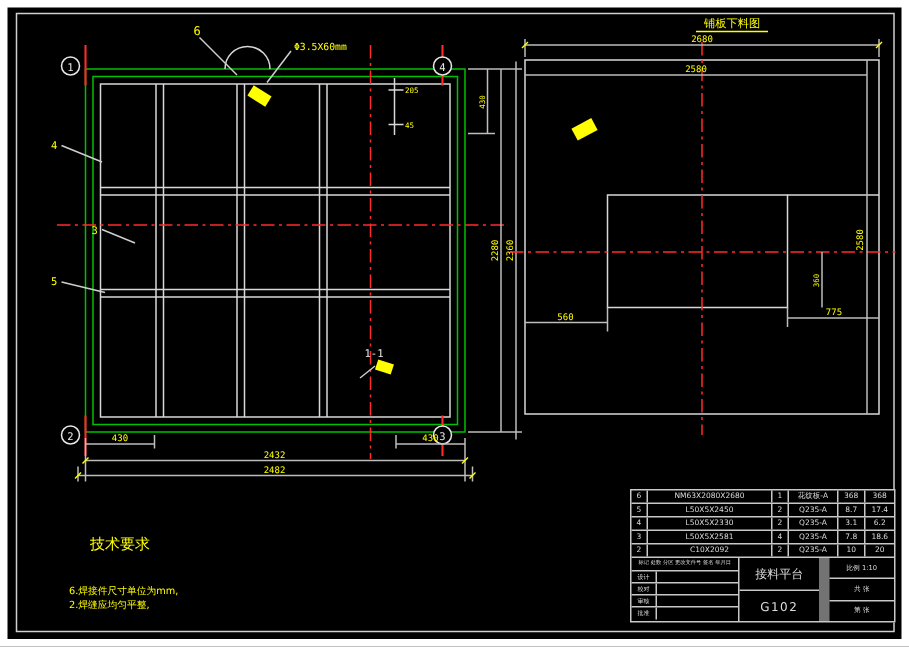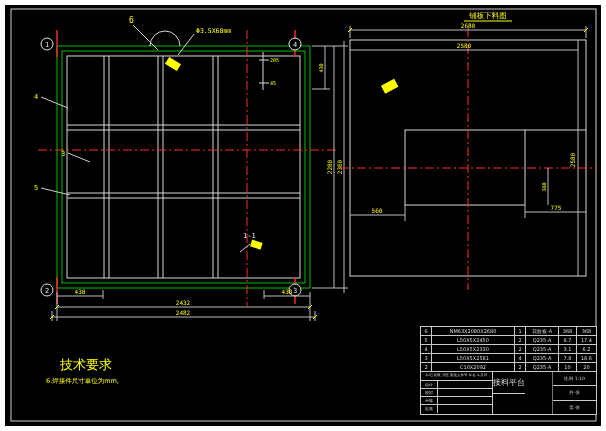--- a/index.html
+++ b/index.html
@@ -14,29 +14,29 @@
   .bomrow{display:flex;height:9px;border-bottom:1px solid #c8c8c8;box-sizing:border-box}
   .c{display:block;border-right:1px solid #c8c8c8;font-size:5px;line-height:8px;overflow:hidden;white-space:nowrap;font-style:normal;text-align:center;box-sizing:border-box}
   .w11{width:11px}.w83{width:83px}.w33{width:33px}.w18{width:18px}.w19{width:19px;border-right:none}
   .tbot{display:flex;height:42px}
   .rev{width:72px;border-right:1px solid #c8c8c8;box-sizing:border-box}
   .revh{height:8px;font-size:3.5px;line-height:7px;border-bottom:1px solid #c8c8c8;text-align:center;overflow:hidden;white-space:nowrap}
   .srow{display:flex;height:8px;border-bottom:1px solid #c8c8c8;box-sizing:border-box}
   .srow:last-child{border-bottom:none}
   .slab{display:block;width:16px;border-right:1px solid #c8c8c8;font-size:4px;line-height:7px;font-style:normal;text-align:center;overflow:hidden}
   .sfill{flex:1}
-  .mid{width:60px;border-right:1px solid #737373;box-sizing:border-box;display:flex;flex-direction:row}
+  .mid{width:60px;border-right:7px solid #737373;box-sizing:border-box;display:flex;flex-direction:column}
   .pname{height:21px;border-bottom:1px solid #c8c8c8;font-size:8px;display:flex;align-items:center;justify-content:center}
   .dno{height:20px;font-size:8px;display:flex;align-items:center;justify-content:center;letter-spacing:1px}
   .rcol{width:43px;display:flex;flex-direction:column}
   .rc{flex:1;border-bottom:1px solid #c8c8c8;font-size:4.5px;display:flex;align-items:center;justify-content:center;overflow:hidden;white-space:nowrap}
   .rc.last{border-bottom:none}
   
   .notes{position:absolute;left:46px;top:356px;width:215px;color:#ffff00}
-  .notes .nt{font-size:13px;margin-left:14px;margin-bottom:3px}
+  .notes .nt{font-size:10px;margin-left:14px;margin-bottom:20px}
   .notes .nl{font-size:6.5px;line-height:9px;white-space:nowrap}
 </style>
 </head>
 <body>
 
 <div class="stage">
   <div class="canvas"></div>
 
   <svg width="606" height="431" viewBox="0 0 606 431">
 
@@ -190,20 +190,21 @@
       <text class="y" x="575" y="160" font-size="6" text-anchor="middle" transform="rotate(-90 575 160)">2580</text>
       <text class="y" x="377" y="213" font-size="6" text-anchor="middle">560</text>
       <text class="y" x="556" y="210" font-size="6" text-anchor="middle">775</text>
       <text class="y" x="546" y="187" font-size="5" text-anchor="middle" transform="rotate(-90 546 187)">360</text>
     </g>
   </svg>
 
   <div class="notes">
     <div class="nt">技术要求</div>
     <div class="nl">6.焊接件尺寸单位为mm,</div>
+    <div class="nl">2.焊缝应均匀平整,</div>
   </div>
 
   <div class="tb">
     <div class="bomrow">
       <i class="c w11">6</i>
         <i class="c w83">NM63X2080X2680</i>
         <i class="c w11">1</i>
         <i class="c w33">花纹板-A</i>
         <i class="c w18">368</i>
         <i class="c w19">368</i>
@@ -255,20 +256,21 @@
             <i class="slab">审核</i>
             <i class="sfill"></i>
           </div>
         <div class="srow">
             <i class="slab">批准</i>
             <i class="sfill"></i>
           </div>
       </div>
       <div class="mid">
         <div class="pname">接料平台</div>
+        <div class="dno">G102</div>
       </div>
       <div class="rcol">
         <div class="rc">比例 1:10</div>
         <div class="rc">共 张</div>
         <div class="rc last">第 张</div>
       </div>
     </div>
   </div>
 </div>
 

